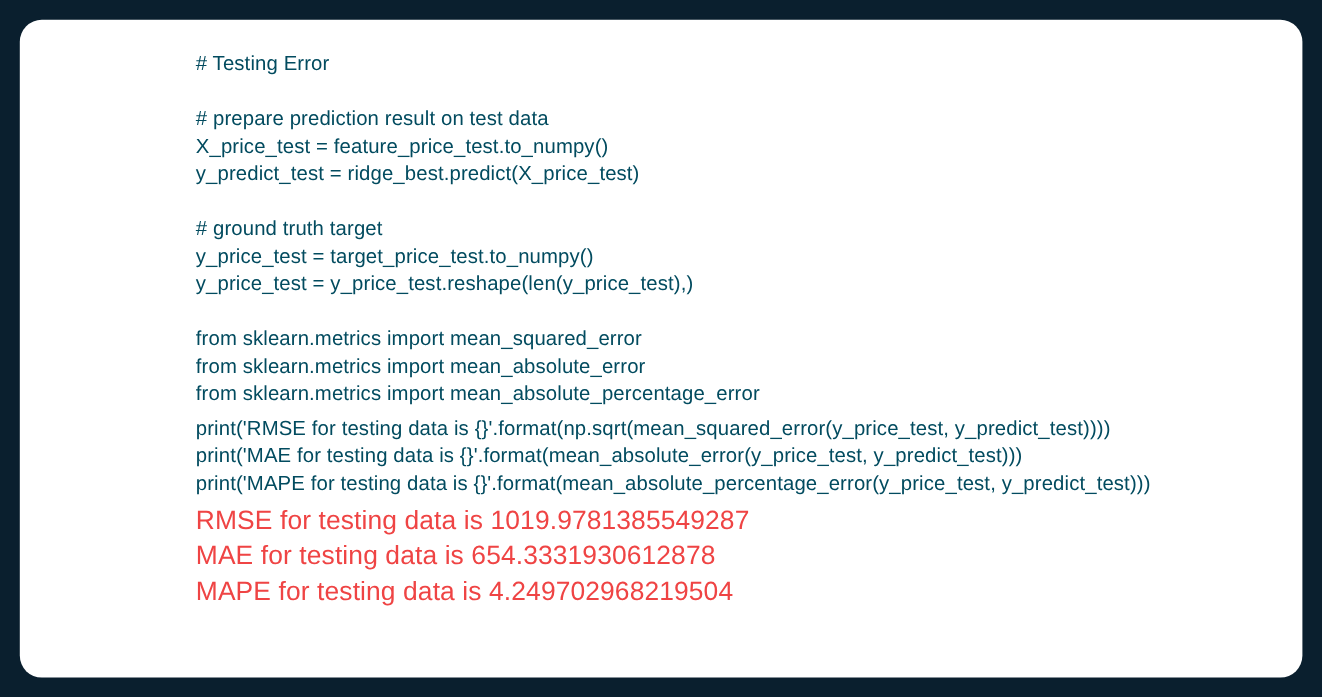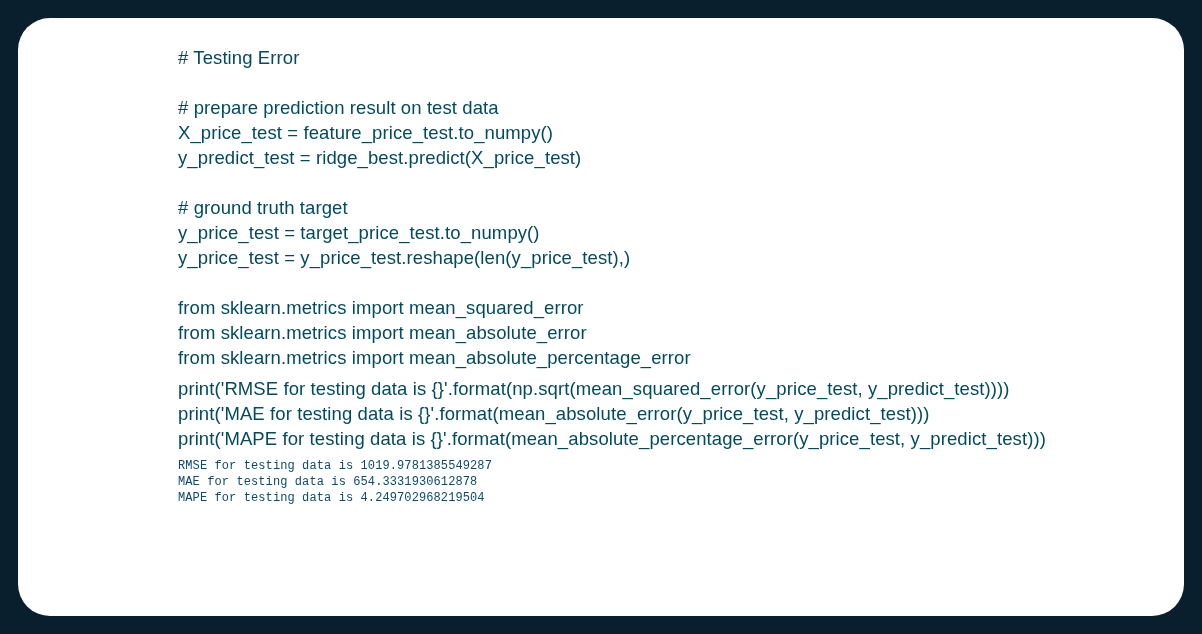--- a/index.html
+++ b/index.html
@@ -9,44 +9,44 @@
     }
     body {
       background: #0a1f2e;
       width: 1202px;
       height: 634px;
       padding: 18px;
       font-family: -apple-system, BlinkMacSystemFont, "Segoe UI", sans-serif;
     }
     .card {
       background: #ffffff;
-      border-radius: 32px;
+      border-radius: 20px;
       width: 100%;
       height: 100%;
       padding: 28px 120px 28px 160px;
       overflow: hidden;
     }
     .code-block {
       color: #024b5f;
       font-size: 18.5px;
       line-height: 1.35;
       white-space: pre-wrap;
       word-wrap: break-word;
       font-family: -apple-system, BlinkMacSystemFont, "Segoe UI", sans-serif;
       letter-spacing: 0.1px;
     }
     .code-section {
       margin-bottom: 6px;
     }
     .output-block {
-      color: #0c4a6e;
-      font-size: 12px;
+      color: #ef4444;
+      font-size: 24px;
       line-height: 1.35;
       white-space: pre-wrap;
-      font-family: Liberation Mono, monospace;
+      font-family: Liberation Sans, sans-serif;
       margin-top: 6px;
       letter-spacing: 0.1px;
     }
   </style>
 </head>
 <body>
 
 <div class="card">
   <div class="code-block code-section"># Testing Error
 

